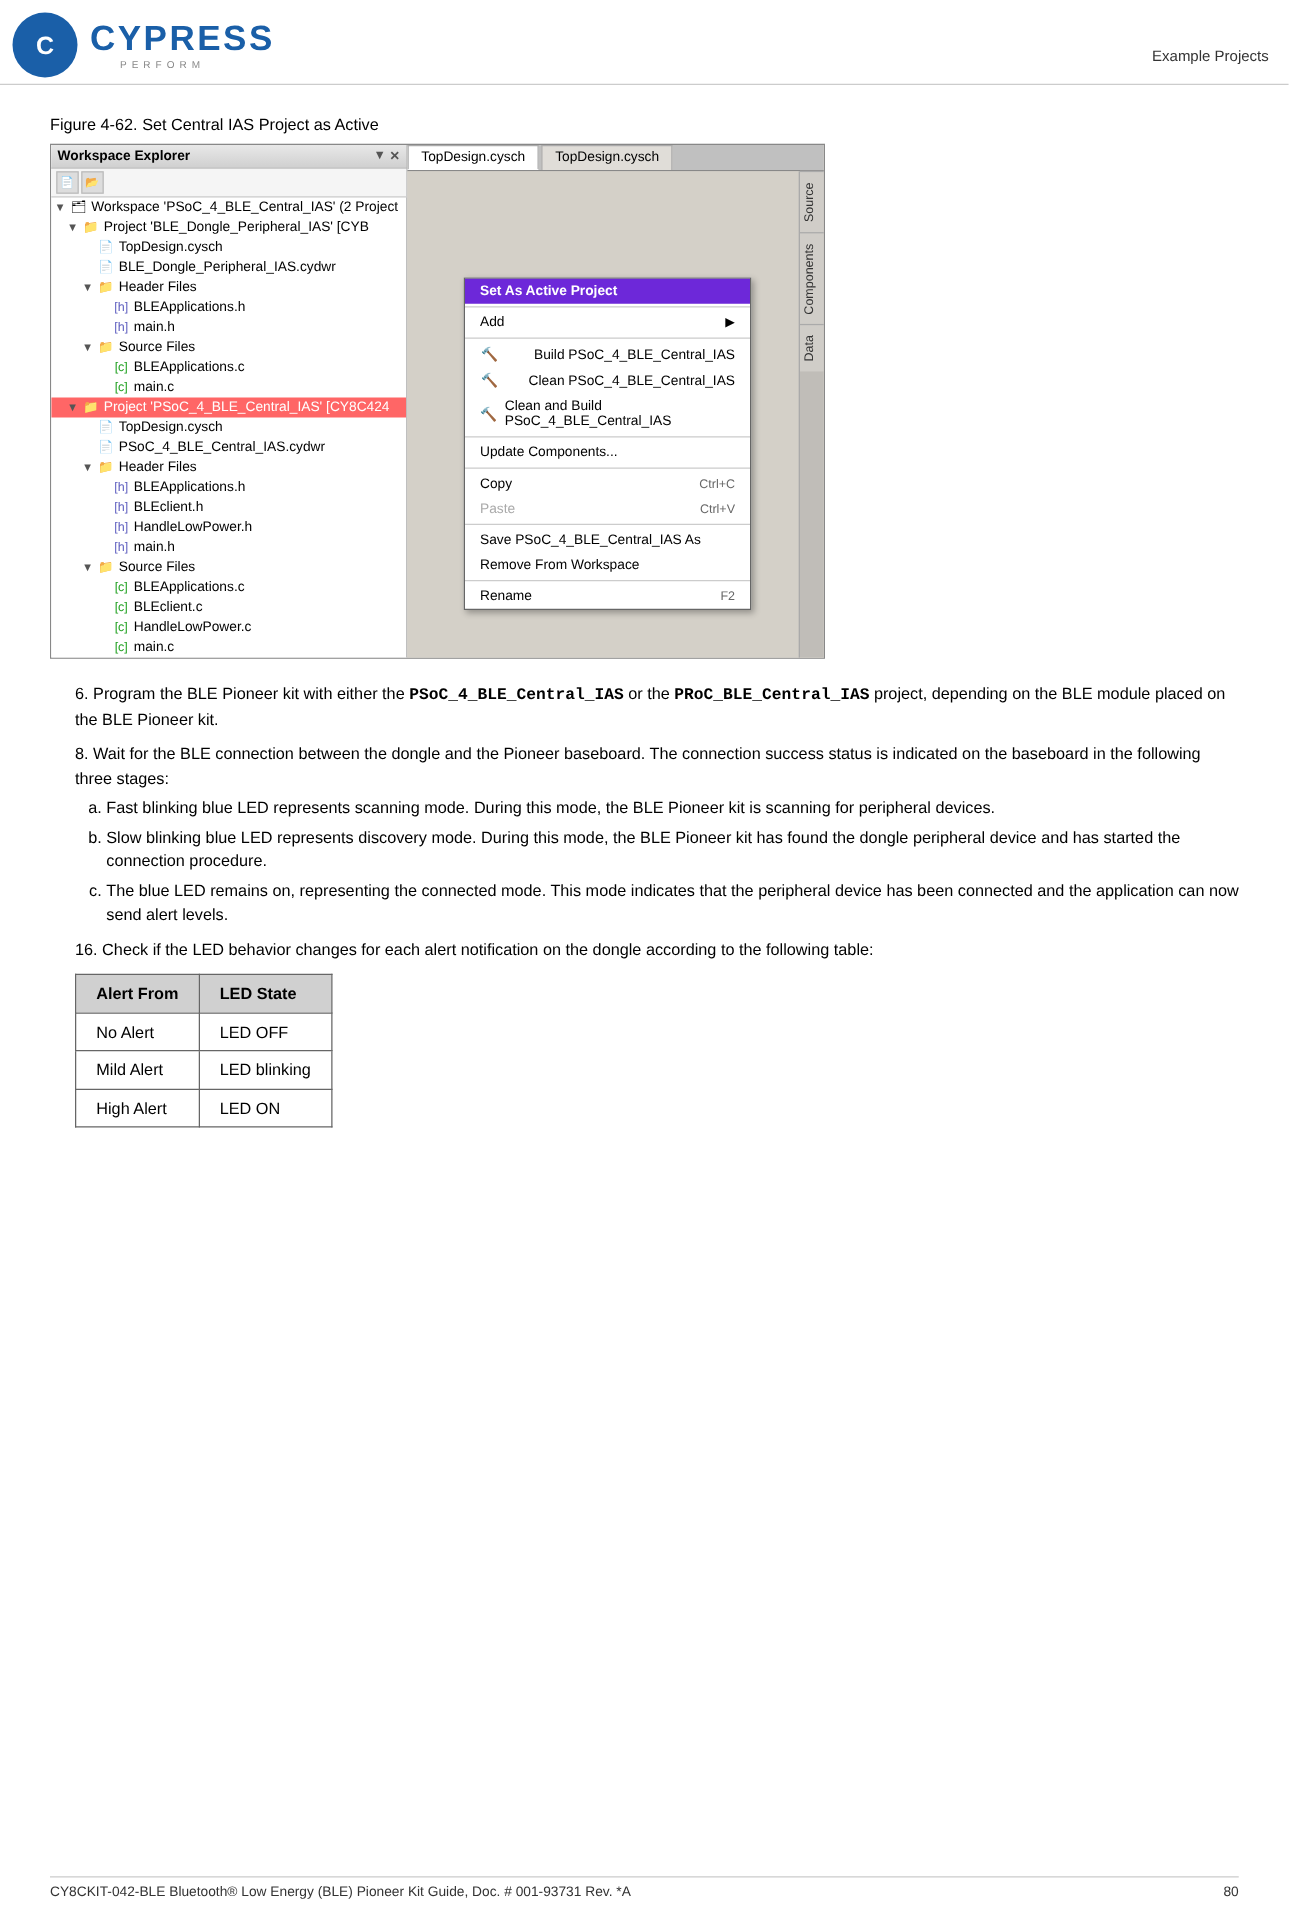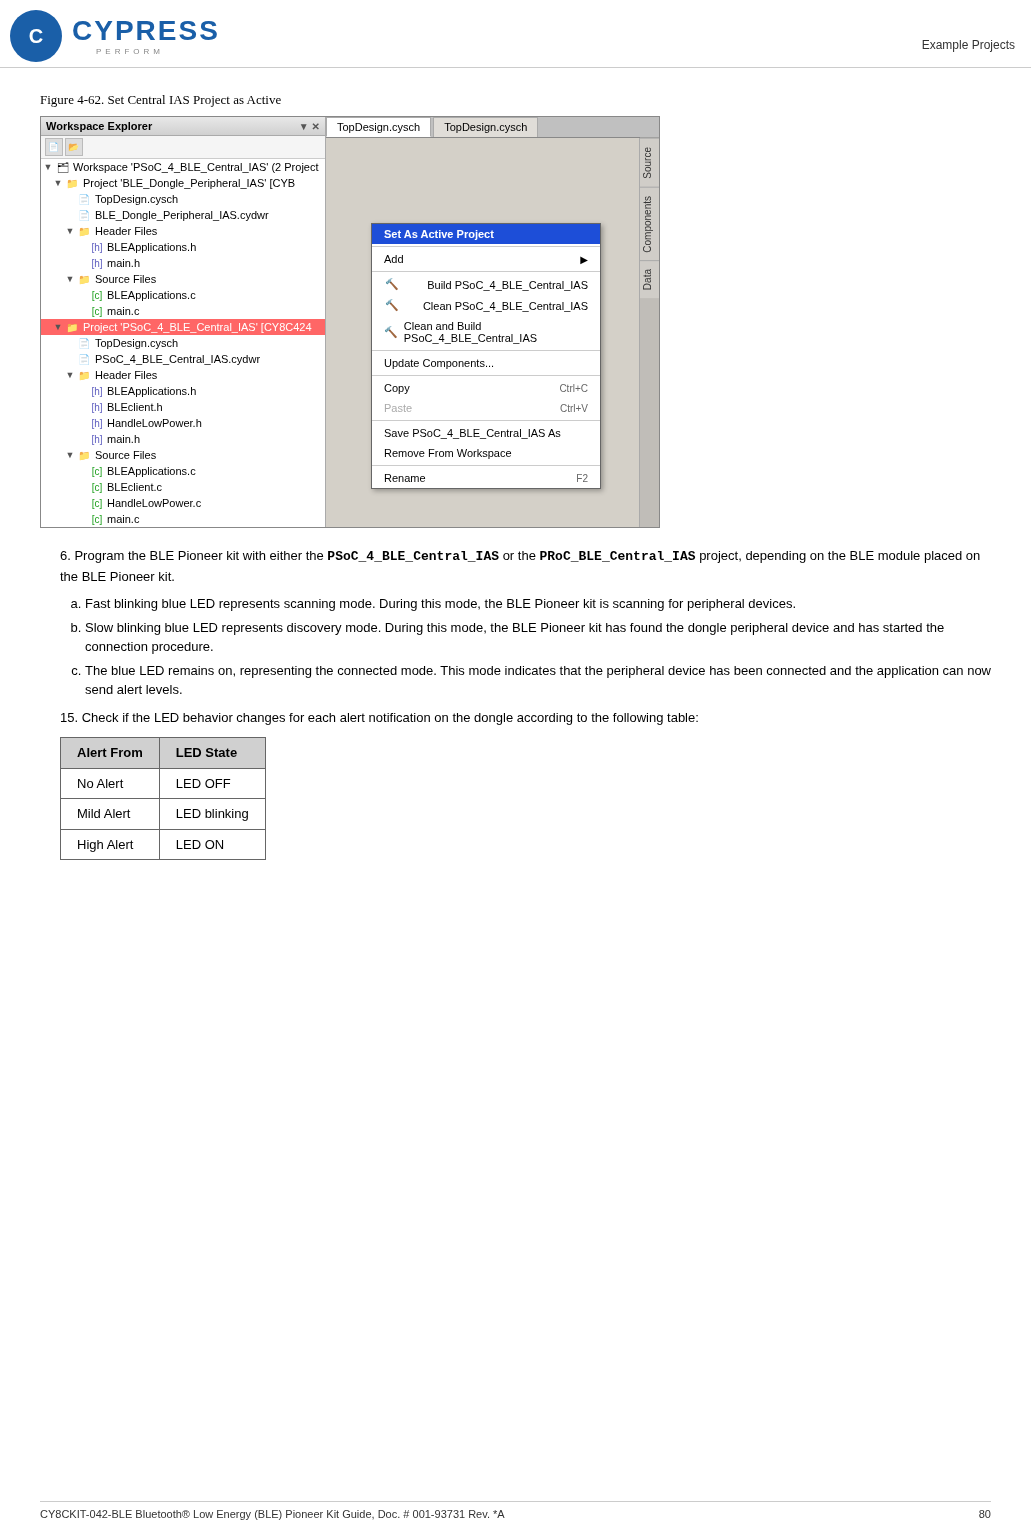--- a/index.html
+++ b/index.html
@@ -33,21 +33,20 @@
       padding: 16px 40px 20px 40px;
     }
 
     
     .figure-caption {
       font-size: 13px;
       font-weight: normal;
       color: #000;
       margin-bottom: 8px;
       margin-top: 8px;
-      font-family: Liberation Serif, serif;
     }
 
     
     .screenshot-container {
       border: 1px solid #888;
       background: #f0f0f0;
       width: 620px;
       min-height: 380px;
       display: flex;
       position: relative;
@@ -215,21 +214,21 @@
       z-index: 10;
     }
     .context-menu-item {
       padding: 4px 12px;
       cursor: pointer;
       display: flex;
       align-items: center;
       justify-content: space-between;
     }
     .context-menu-item.highlighted {
-      background: #1d4ed8;
+      background: #6d28d9;
       color: #fff;
       font-weight: bold;
     }
     .context-menu-item.disabled {
       color: #aaa;
       cursor: default;
       gap: 28px;
     }
     .context-menu-divider {
       border-top: 1px solid #ccc;
@@ -566,30 +565,31 @@
         <span>6.  Program  the  BLE  Pioneer  kit  with  either  the  </span>
         <span class="monospace">PSoC_4_BLE_Central_IAS</span>
         <span>  or  the
         </span><span class="monospace">PRoC_BLE_Central_IAS</span>
         <span> project, depending on the BLE module placed on the BLE Pioneer kit.</span>
       </p>
     </div>
 
 
     <div class="numbered-item">
+      <p>8.  Wait for the BLE connection between the dongle and the Pioneer baseboard. The connection success status is indicated on the baseboard in the following three stages:</p>
       <ul class="sub-list">
         <li>Fast blinking blue LED represents scanning mode. During this mode, the BLE Pioneer kit is scanning for peripheral devices.</li>
         <li>Slow blinking blue LED represents discovery mode. During this mode, the BLE Pioneer kit has found the dongle peripheral device and has started the connection procedure.</li>
         <li>The blue LED remains on, representing the connected mode. This mode indicates that the peripheral device has been connected and the application can now send alert levels.</li>
       </ul>
     </div>
 
 
     <div class="numbered-item">
-      <p>15. Check if the LED behavior changes for each alert notification on the dongle according to the following table:</p>
+      <p>16. Check if the LED behavior changes for each alert notification on the dongle according to the following table:</p>
 
       <table class="alert-table">
         <thead>
           <tr>
             <th>Alert From</th>
             <th>LED State</th>
           </tr>
         </thead>
         <tbody>
           <tr>

